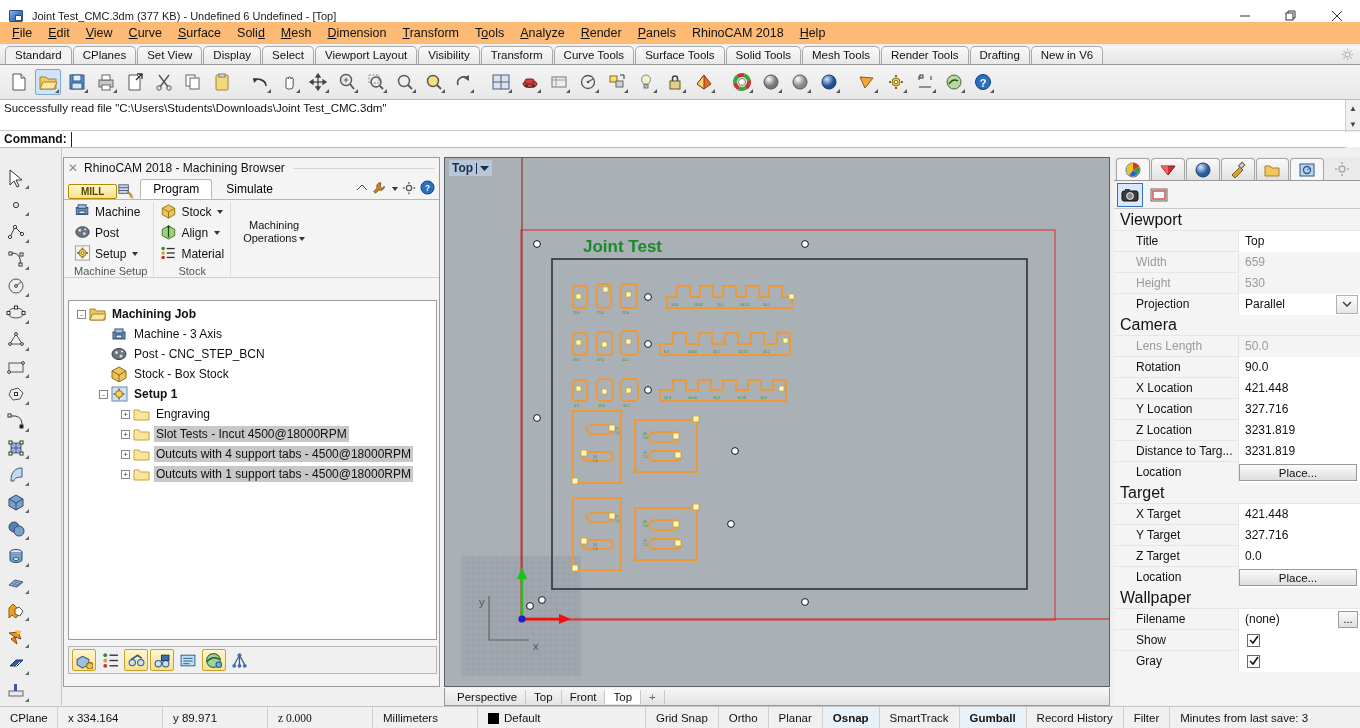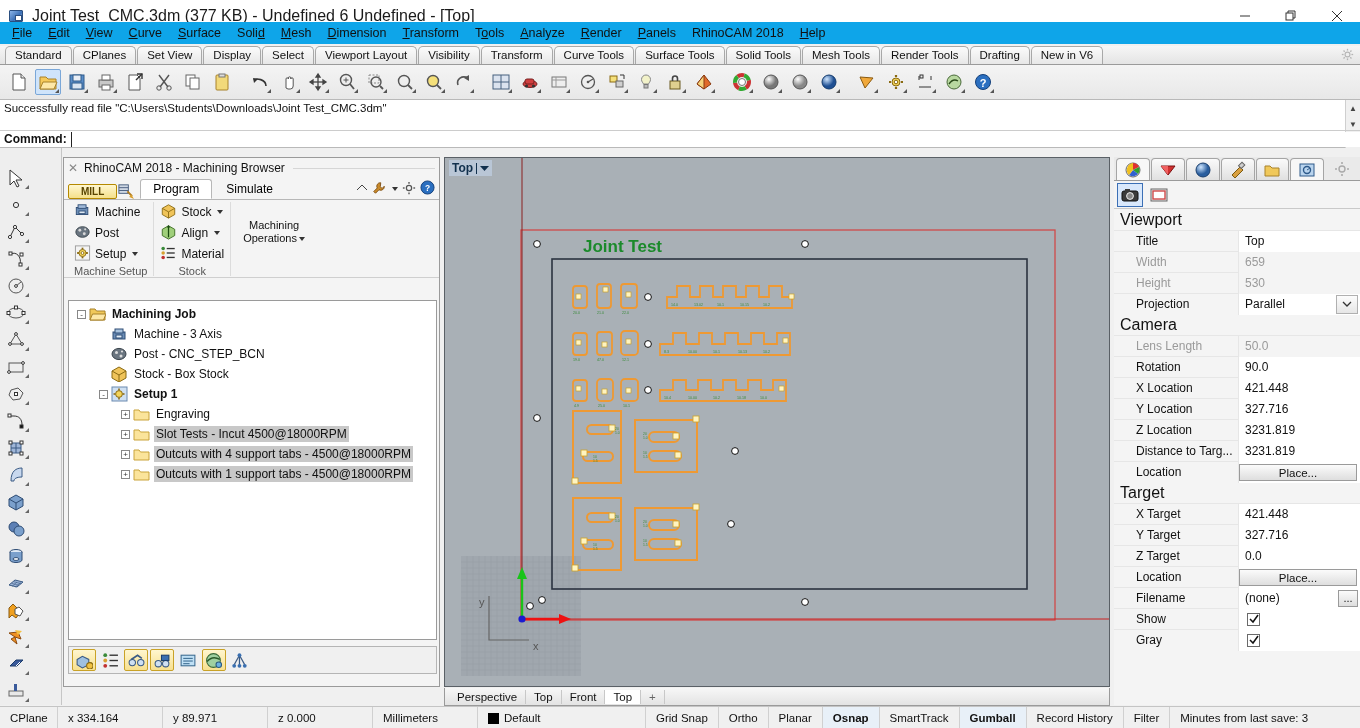--- a/index.html
+++ b/index.html
@@ -25,30 +25,30 @@
   }
   .title-icon .sq {
     position: absolute; width: 14px; height: 12px; left: 2px; top: 3px;
     background: linear-gradient(135deg,#8ab4e8 0%, #3b6fb5 60%, #d8e4f4 100%);
     border: 1px solid #2b4f80; border-radius: 1px;
   }
   .title-icon .sq2 {
     position: absolute; width: 7px; height: 6px; left: 8px; top: 8px;
     background: #fff; border: 1px solid #2b4f80;
   }
-  .title-text { font-size: 16px; color: #1a1a1a; white-space: nowrap; }
+  .title-text { font-size: 11px; color: #1a1a1a; white-space: nowrap; }
   .wincontrols { position: absolute; right: 0; top: 0; height: 32px; display: flex; }
   .wc { width: 46px; height: 32px; display: flex; align-items: center; justify-content: center;
         color: #333; font-size: 13px; }
   .wc svg { display:block; }
 
   
   .menubar {
     position: absolute; left: 0; top: 22px; width: 1360px; height: 22px;
-    display: flex; align-items: center; background: #0ea5e9; padding-left: 4px;
+    display: flex; align-items: center; background: #fdba74; padding-left: 4px;
   }
   .menuitem { padding: 2px 8px; font-size: 12.5px; color: #111; white-space: nowrap; }
   .menuitem u { text-decoration: underline; }
 
   
   .tabstrip {
     position: absolute; left: 0; top: 46px; width: 1360px; height: 19px;
     background: linear-gradient(#f6f6f6,#e4e4e4);
     border-bottom: 1px solid #9a9a9a; display: flex; align-items: flex-end;
     padding-left: 5px;
@@ -1463,20 +1463,21 @@
         <div class="prow">
           <div class="plabel">Z Target</div>
           <div class="pval">0.0</div>
         </div>
         <div class="prow">
           <div class="plabel">Location</div>
           <div class="pval" style="display: flex; padding: 0px;">
             <div class="pbtn">Place...</div>
           </div>
         </div>
+        <div class="grp-header">Wallpaper</div>
         <div class="prow">
           <div class="plabel">Filename</div>
           <div class="pval" style="display: flex; align-items: center; justify-content: space-between;">
             <span>(none)</span>
             <span class="ellip">...</span>
           </div>
         </div>
         <div class="prow">
           <div class="plabel">Show</div>
           <div class="pval" style="display: flex; align-items: center;">
@@ -1503,21 +1504,21 @@
   <div class="statusbar" id="statusbar">
       <div class="scell" style="width: 58px;">
         <span>CPlane</span>
       </div>
       <div class="scell" style="width: 105px;">
         <span>x 334.164</span>
       </div>
       <div class="scell" style="width: 105px;">
         <span>y 89.971</span>
       </div>
-      <div class="scell" style="width: 105px;">
+      <div class="scell" style="width: 105px; font-family: Liberation Serif, serif;">
         <span>z 0.000</span>
       </div>
       <div class="scell" style="width: 105px;">
         <span>Millimeters</span>
       </div>
       <div class="scell" style="width: 168px;">
         <span class="swatch" style="background: rgb(0, 0, 0);"></span>
         <span>Default</span>
       </div>
       <div class="scell">

